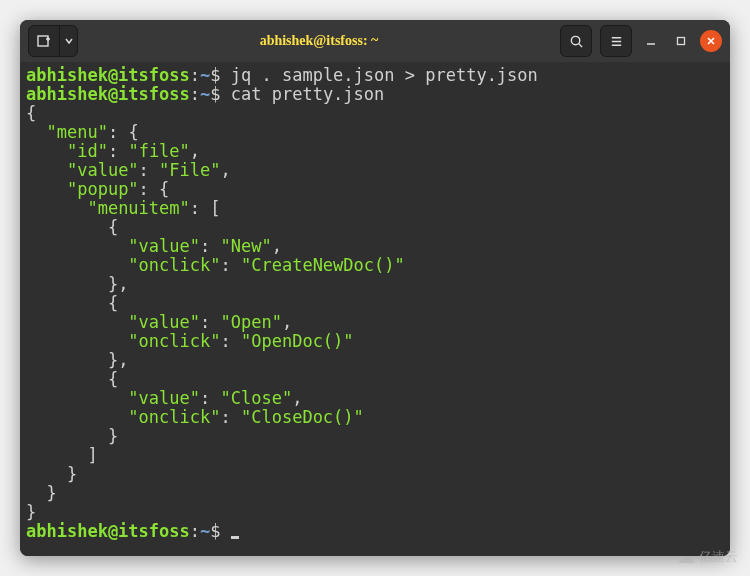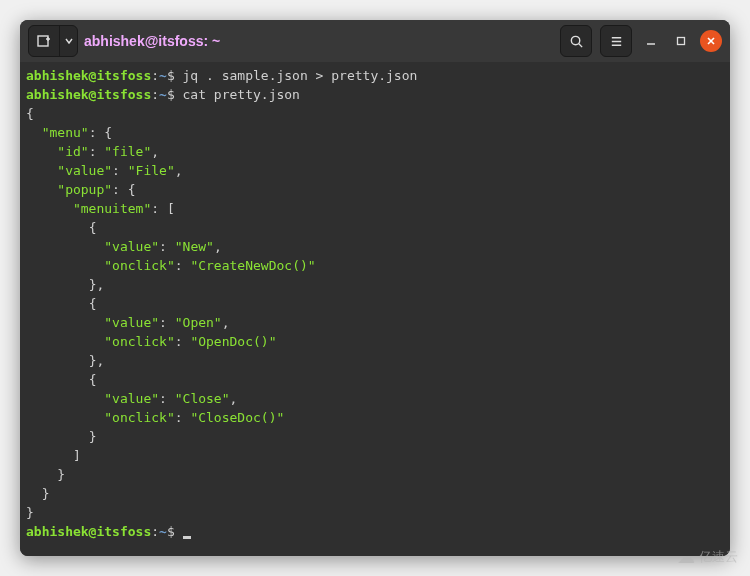--- a/index.html
+++ b/index.html
@@ -48,22 +48,23 @@
       justify-content: center;
       color: #ddd;
       cursor: pointer;
     }
     .tab-btn.dropdown {
       width: 18px;
       border-left: 1px solid #1a1a1a;
     }
     .title {
       flex: 1;
-      color: #f0abfc;
-      font-family: Liberation Sans, sans-serif;
+      text-align: center;
+      color: #fde047;
+      font-family: Liberation Serif, serif;
       font-size: 14px;
       font-weight: bold;
     }
     .right-controls {
       display: flex;
       align-items: center;
       gap: 8px;
     }
     .icon-btn {
       width: 32px;
@@ -96,21 +97,21 @@
       align-items: center;
       justify-content: center;
       color: #fff;
       cursor: pointer;
     }
     .terminal {
       flex: 1;
       background: #2f2f2f;
       padding: 4px 6px;
       font-family: 'DejaVu Sans Mono', 'Courier New', monospace;
-      font-size: 13px;
+      font-size: 17px;
       line-height: 19px;
       color: #d0d0d0;
       overflow: hidden;
       white-space: pre;
     }
     .user { color: #8ae234; font-weight: bold; }
     .path { color: #729fcf; font-weight: bold; }
     .dollar { color: #d0d0d0; }
     .cmd { color: #d0d0d0; }
     .json-str { color: #8ae234; }

